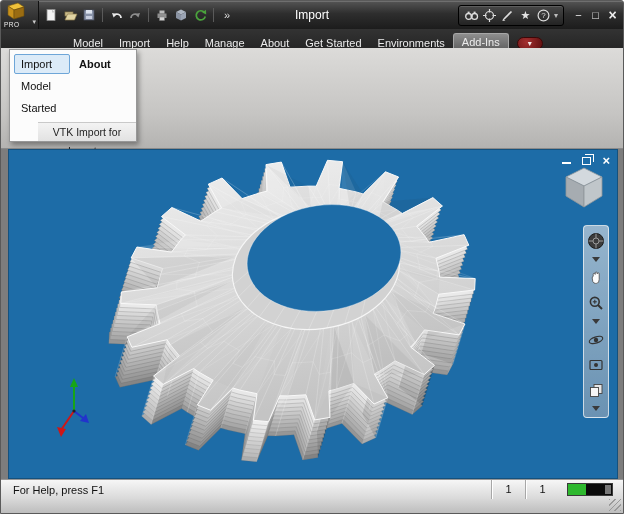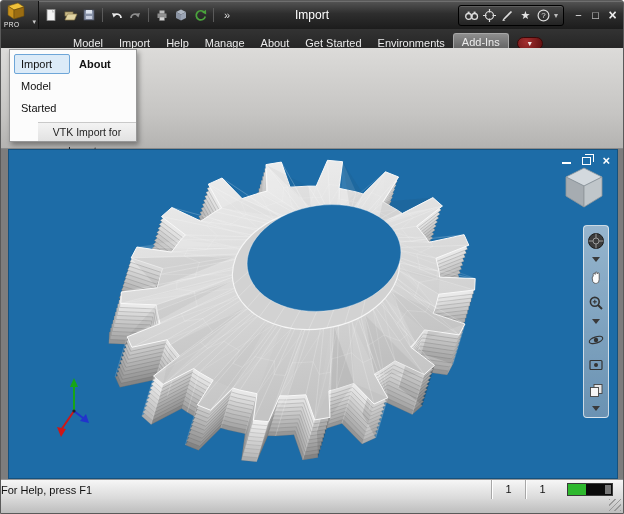--- a/index.html
+++ b/index.html
@@ -72,21 +72,21 @@
   .navbar{position:absolute;right:9px;top:76px;width:26px;padding:4px 2px;border-radius:4px;
           background:linear-gradient(rgba(215,220,226,.65),rgba(170,178,188,.55));
           border:1px solid rgba(245,248,250,.7);display:flex;flex-direction:column;align-items:center;gap:3px;}
   .nv{width:22px;height:22px;display:flex;align-items:center;justify-content:center;cursor:pointer;border-radius:3px;}
   .nv-caret{height:9px;cursor:pointer;display:flex;align-items:center;justify-content:center;width:22px;}
   .triad{position:absolute;left:40px;top:228px;}
 
   
   .status{position:absolute;left:0;top:478px;right:0;height:20px;
           background:linear-gradient(#f6f6f6,#d9d9d9);border-top:1px solid #979797;
-          display:flex;align-items:center;font-size:11px;color:#111;padding-left:0;}
+          display:flex;align-items:center;font-size:11px;color:#111;padding-left:12px;}
   .status-right{margin-left:auto;display:flex;align-items:center;height:100%;}
   .cell{width:34px;text-align:center;height:100%;line-height:19px;
         border-left:1px solid #a7a7a7;box-shadow:inset 1px 0 0 #fff;}
   .progress{width:46px;height:13px;background:#0a0a0a;border:1px solid #3a3a3a;display:flex;
             margin:0 10px 0 8px;}
   .p-green{width:42%;background:#2eb82e;}
   .p-black{flex:1;}
   .p-tail{width:6px;background:#777;margin:1px;}
   .bottombar{position:absolute;left:0;top:498px;right:0;bottom:0;background:linear-gradient(#d8d8d8,#bdbdbd);}
   .grip{position:absolute;right:2px;bottom:2px;width:12px;height:12px;

